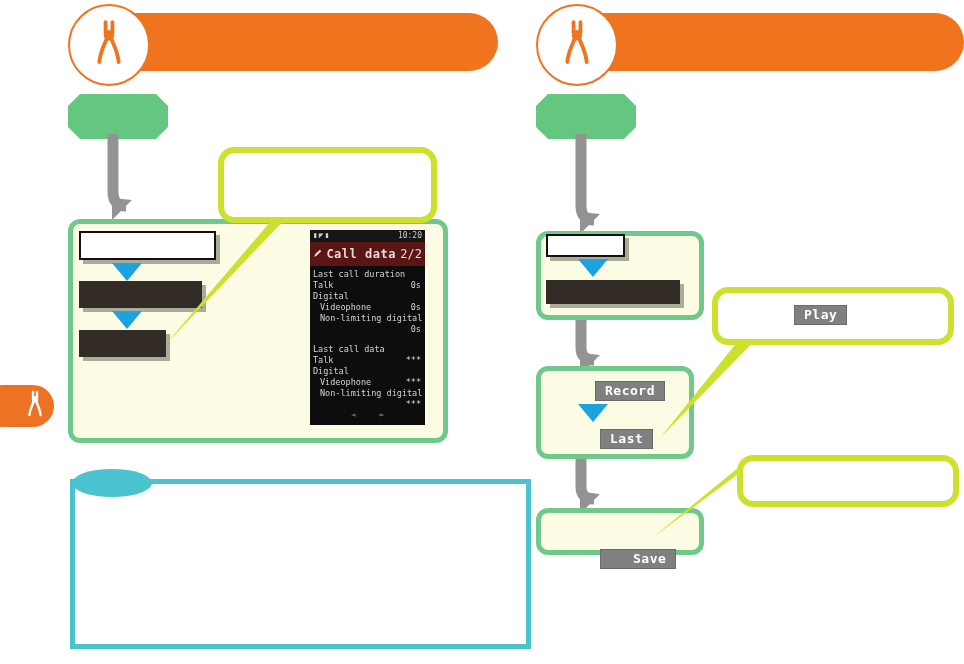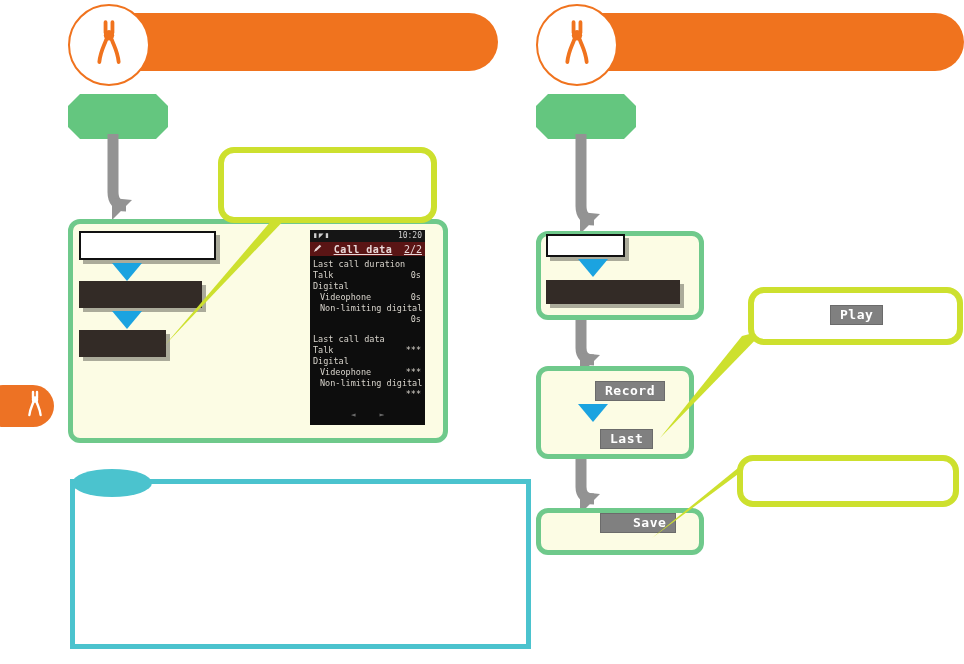--- a/index.html
+++ b/index.html
@@ -194,29 +194,28 @@
     font-size: 8px;
     letter-spacing: 1px;
     line-height: 12px;
   }
   .phone-status .clock {
     color: #cfcfcf;
     font-size: 8px;
     line-height: 12px;
   }
   .phone-titlebar {
-    height: 14px;
+    height: 24px;
     background: #5A1515;
     display: flex;
     align-items: center;
     justify-content: space-between;
     padding: 0 3px;
     color: #E8D9D9;
-    font-size: 10px;
-    text-decoration: underline;
+    font-size: 12px;
   }
   .phone-titlebar .tb-title {
     flex: 1;
     text-align: center;
     font-weight: bold;
     letter-spacing: 0.5px;
   }
   .phone-body {
     padding: 3px 3px 0 3px;
     color: #D8D4CC;
@@ -399,25 +398,25 @@
 <div class="keylabel" style="left:595px; top:381px;">Record</div>
 <div class="tri-down" style="left:578px; top:404px;"></div>
 <div class="keylabel" style="left:600px; top:429px;">Last</div>
 
 <svg class="hook-arrow" style="left:572px; top:459px;" width="40" height="55">
   <path d="M9 0 L9 28 Q9 40 22 40" stroke="#939393" stroke-width="11" fill="none"></path>
   <path d="M8 55 L28 35 L8 33 Z" fill="#939393"></path>
 </svg>
 
 <div class="panel" style="left:536px; top:508px; width:168px; height:47px;"></div>
-<div class="keylabel" style="left:600px; top:513px;padding-left:32px;">Save</div>
+<div class="keylabel" style="left:600px; top:549px;padding-left:32px;">Save</div>
 
 <svg class="callout-tail" style="left:660px; top:330px;" width="105" height="115">
   <path d="M105 0 L82 6 L0 108 Z" fill="#CDE02E"></path>
 </svg>
-<div class="callout" style="left:748px; top:287px; width:215px; height:58px;">
+<div class="callout" style="left:712px; top:287px; width:242px; height:58px;">
   <div class="keylabel" style="position:relative; left:64px; top:4px; display:inline-block;">Play</div>
 </div>
 
 <svg class="callout-tail" style="left:652px; top:460px;" width="105" height="82">
   <path d="M105 0 L86 8 L0 78 Z" fill="#CDE02E"></path>
 </svg>
 <div class="callout" style="left:737px; top:455px; width:222px; height:52px;"></div>
 
 </body></html>

